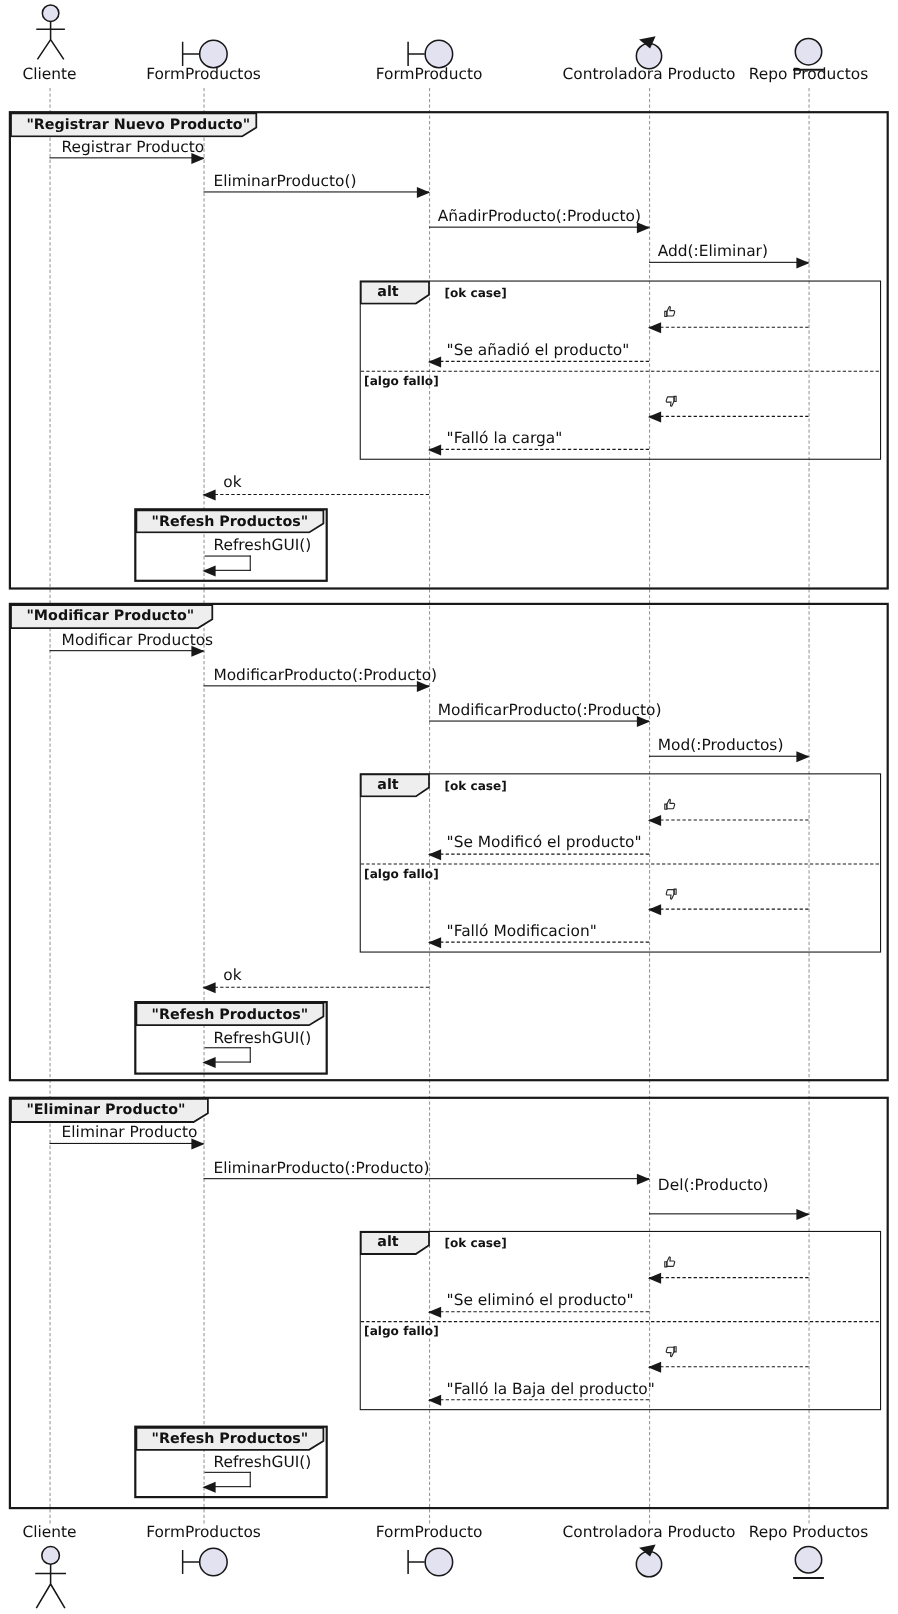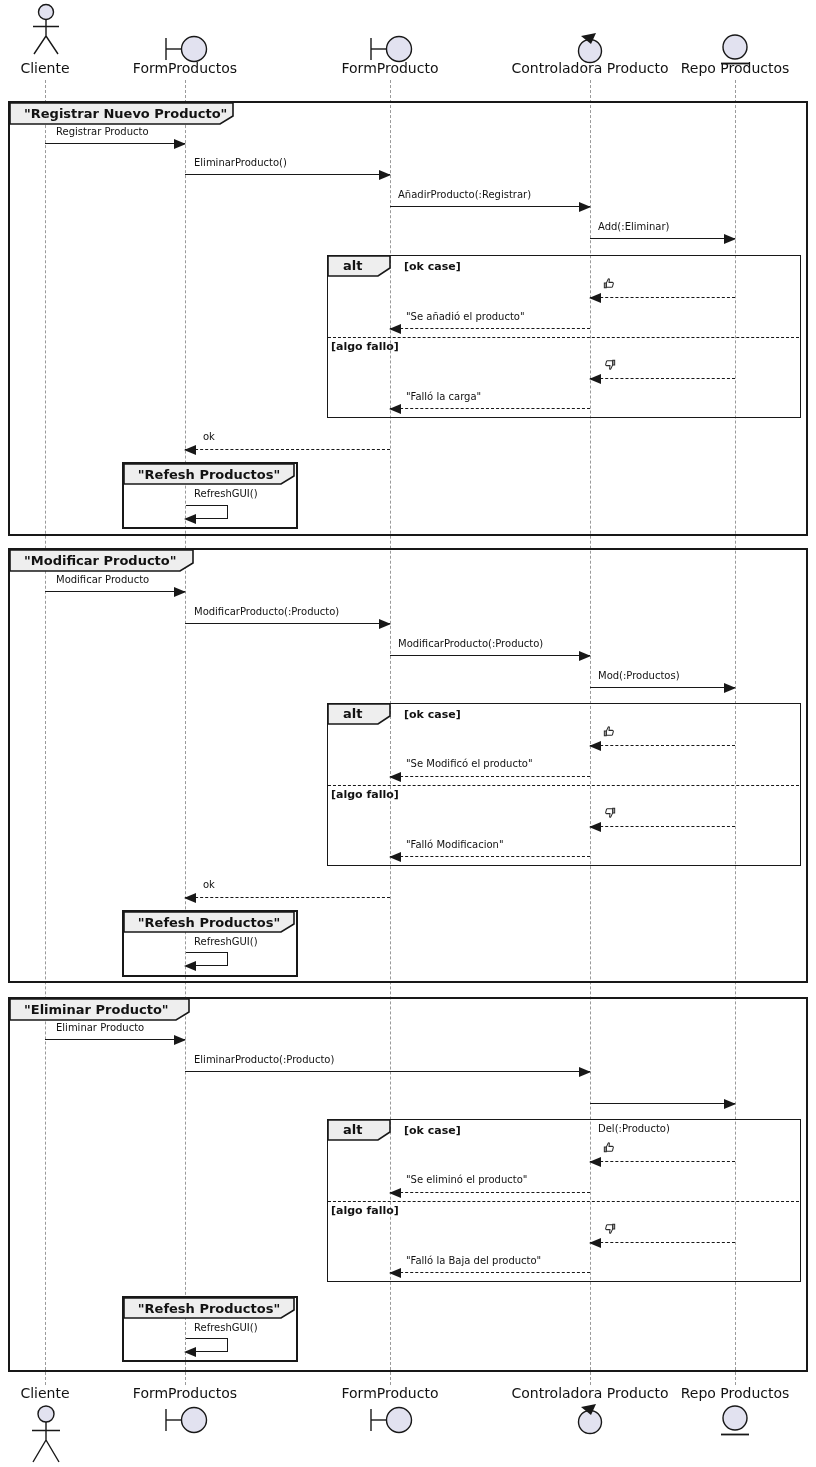--- a/index.html
+++ b/index.html
@@ -6,21 +6,21 @@
   #canvas{position:relative;width:816px;height:1467px;background:#fff;overflow:hidden;
           font-family:"DejaVu Sans","Liberation Sans",sans-serif;color:#121212}
   .lifeline{position:absolute;width:0;border-left:1px dashed #9a9a9a}
   .plabel{position:absolute;font-size:14px;white-space:nowrap;transform:translateX(-50%)}
   .frame{position:absolute;border:2px solid #181818;box-sizing:border-box}
   .altframe{position:absolute;border:1.5px solid #181818;box-sizing:border-box}
   .tab{position:absolute;left:-1px;top:-1px}
   .tab-label{position:absolute;font-weight:bold;font-size:13px;white-space:nowrap}
   .guard{position:absolute;font-weight:bold;font-size:11px;white-space:nowrap}
   .divider{position:absolute;height:0;border-top:1px dashed #181818}
-  .mlabel{position:absolute;font-size:10px;white-space:nowrap}
+  .mlabel{position:absolute;font-size:14px;white-space:nowrap}
   .arrow{position:absolute;height:0;border-top:1px solid #181818}
   .arrow.d{border-top-style:dashed}
   .arrow.hr::after{content:"";position:absolute;right:-1px;top:-5px;width:0;height:0;
       border-style:solid;border-width:5px 0 5px 12px;border-color:transparent transparent transparent #181818}
   .arrow.hl::before{content:"";position:absolute;left:-1px;top:-5px;width:0;height:0;
       border-style:solid;border-width:5px 12px 5px 0;border-color:transparent #181818 transparent transparent}
   .loop{position:absolute;border:1px solid #181818;border-left:none;box-sizing:border-box}
   .loop::after{content:"";position:absolute;left:-2px;bottom:-6px;width:0;height:0;
       border-style:solid;border-width:5px 12px 5px 0;border-color:transparent #181818 transparent transparent}
   .icon{position:absolute}
@@ -75,21 +75,21 @@
     </svg>
     <div class="tab-label" style="left:14px;top:3px">"Registrar Nuevo Producto"</div>
   </div>
 
   <div class="mlabel" style="left:56px;top:126px">Registrar Producto</div>
   <div class="arrow hr" style="left:45px;top:143px;width:140px"></div>
 
   <div class="mlabel" style="left:194px;top:157px">EliminarProducto()</div>
   <div class="arrow hr" style="left:185px;top:174px;width:205px"></div>
 
-  <div class="mlabel" style="left:398px;top:189px">AñadirProducto(:Registrar)</div>
+  <div class="mlabel" style="left:398px;top:189px">AñadirProducto(:Producto)</div>
   <div class="arrow hr" style="left:390px;top:206px;width:200px"></div>
 
   <div class="mlabel" style="left:598px;top:221px">Add(:Eliminar)</div>
   <div class="arrow hr" style="left:590px;top:238px;width:145px"></div>
 
   <div class="altframe" style="left:327px;top:255px;width:474px;height:163px">
     <svg class="tab" width="65" height="22">
       <polygon points="1,1 63,1 63,13 51,21 1,21" fill="#EEEEEE" stroke="#181818" stroke-width="1.6"></polygon>
     </svg>
     <div class="tab-label" style="left:15px;top:2px">alt</div>
@@ -131,21 +131,21 @@
   <div class="mlabel" style="left:194px;top:488px">RefreshGUI()</div>
   <div class="loop" style="left:186px;top:505px;width:42px;height:14px"></div>
 
   <div class="frame" style="left:8px;top:548px;width:800px;height:435px">
     <svg class="tab" width="186" height="23">
       <polygon points="1,1 184,1 184,14 171,22 1,22" fill="#EEEEEE" stroke="#181818" stroke-width="1.6"></polygon>
     </svg>
     <div class="tab-label" style="left:14px;top:3px">"Modificar Producto"</div>
   </div>
 
-  <div class="mlabel" style="left:56px;top:574px">Modificar Producto</div>
+  <div class="mlabel" style="left:56px;top:574px">Modificar Productos</div>
   <div class="arrow hr" style="left:45px;top:591px;width:140px"></div>
 
   <div class="mlabel" style="left:194px;top:606px">ModificarProducto(:Producto)</div>
   <div class="arrow hr" style="left:185px;top:623px;width:205px"></div>
 
   <div class="mlabel" style="left:398px;top:638px">ModificarProducto(:Producto)</div>
   <div class="arrow hr" style="left:390px;top:655px;width:200px"></div>
 
   <div class="mlabel" style="left:598px;top:670px">Mod(:Productos)</div>
   <div class="arrow hr" style="left:590px;top:687px;width:145px"></div>
@@ -199,21 +199,21 @@
     </svg>
     <div class="tab-label" style="left:14px;top:3px">"Eliminar Producto"</div>
   </div>
 
   <div class="mlabel" style="left:56px;top:1022px">Eliminar Producto</div>
   <div class="arrow hr" style="left:45px;top:1039px;width:140px"></div>
 
   <div class="mlabel" style="left:194px;top:1054px">EliminarProducto(:Producto)</div>
   <div class="arrow hr" style="left:185px;top:1071px;width:405px"></div>
 
-  <div class="mlabel" style="left:598px;top:1123px">Del(:Producto)</div>
+  <div class="mlabel" style="left:598px;top:1070px">Del(:Producto)</div>
   <div class="arrow hr" style="left:590px;top:1103px;width:145px"></div>
 
   <div class="altframe" style="left:327px;top:1119px;width:474px;height:163px">
     <svg class="tab" width="65" height="22">
       <polygon points="1,1 63,1 63,13 51,21 1,21" fill="#EEEEEE" stroke="#181818" stroke-width="1.6"></polygon>
     </svg>
     <div class="tab-label" style="left:15px;top:2px">alt</div>
     <div class="guard" style="left:76px;top:4px">[ok case]</div>
     <div class="divider" style="left:0;top:81px;width:471px"></div>
     <div class="guard" style="left:3px;top:84px">[algo fallo]</div>

